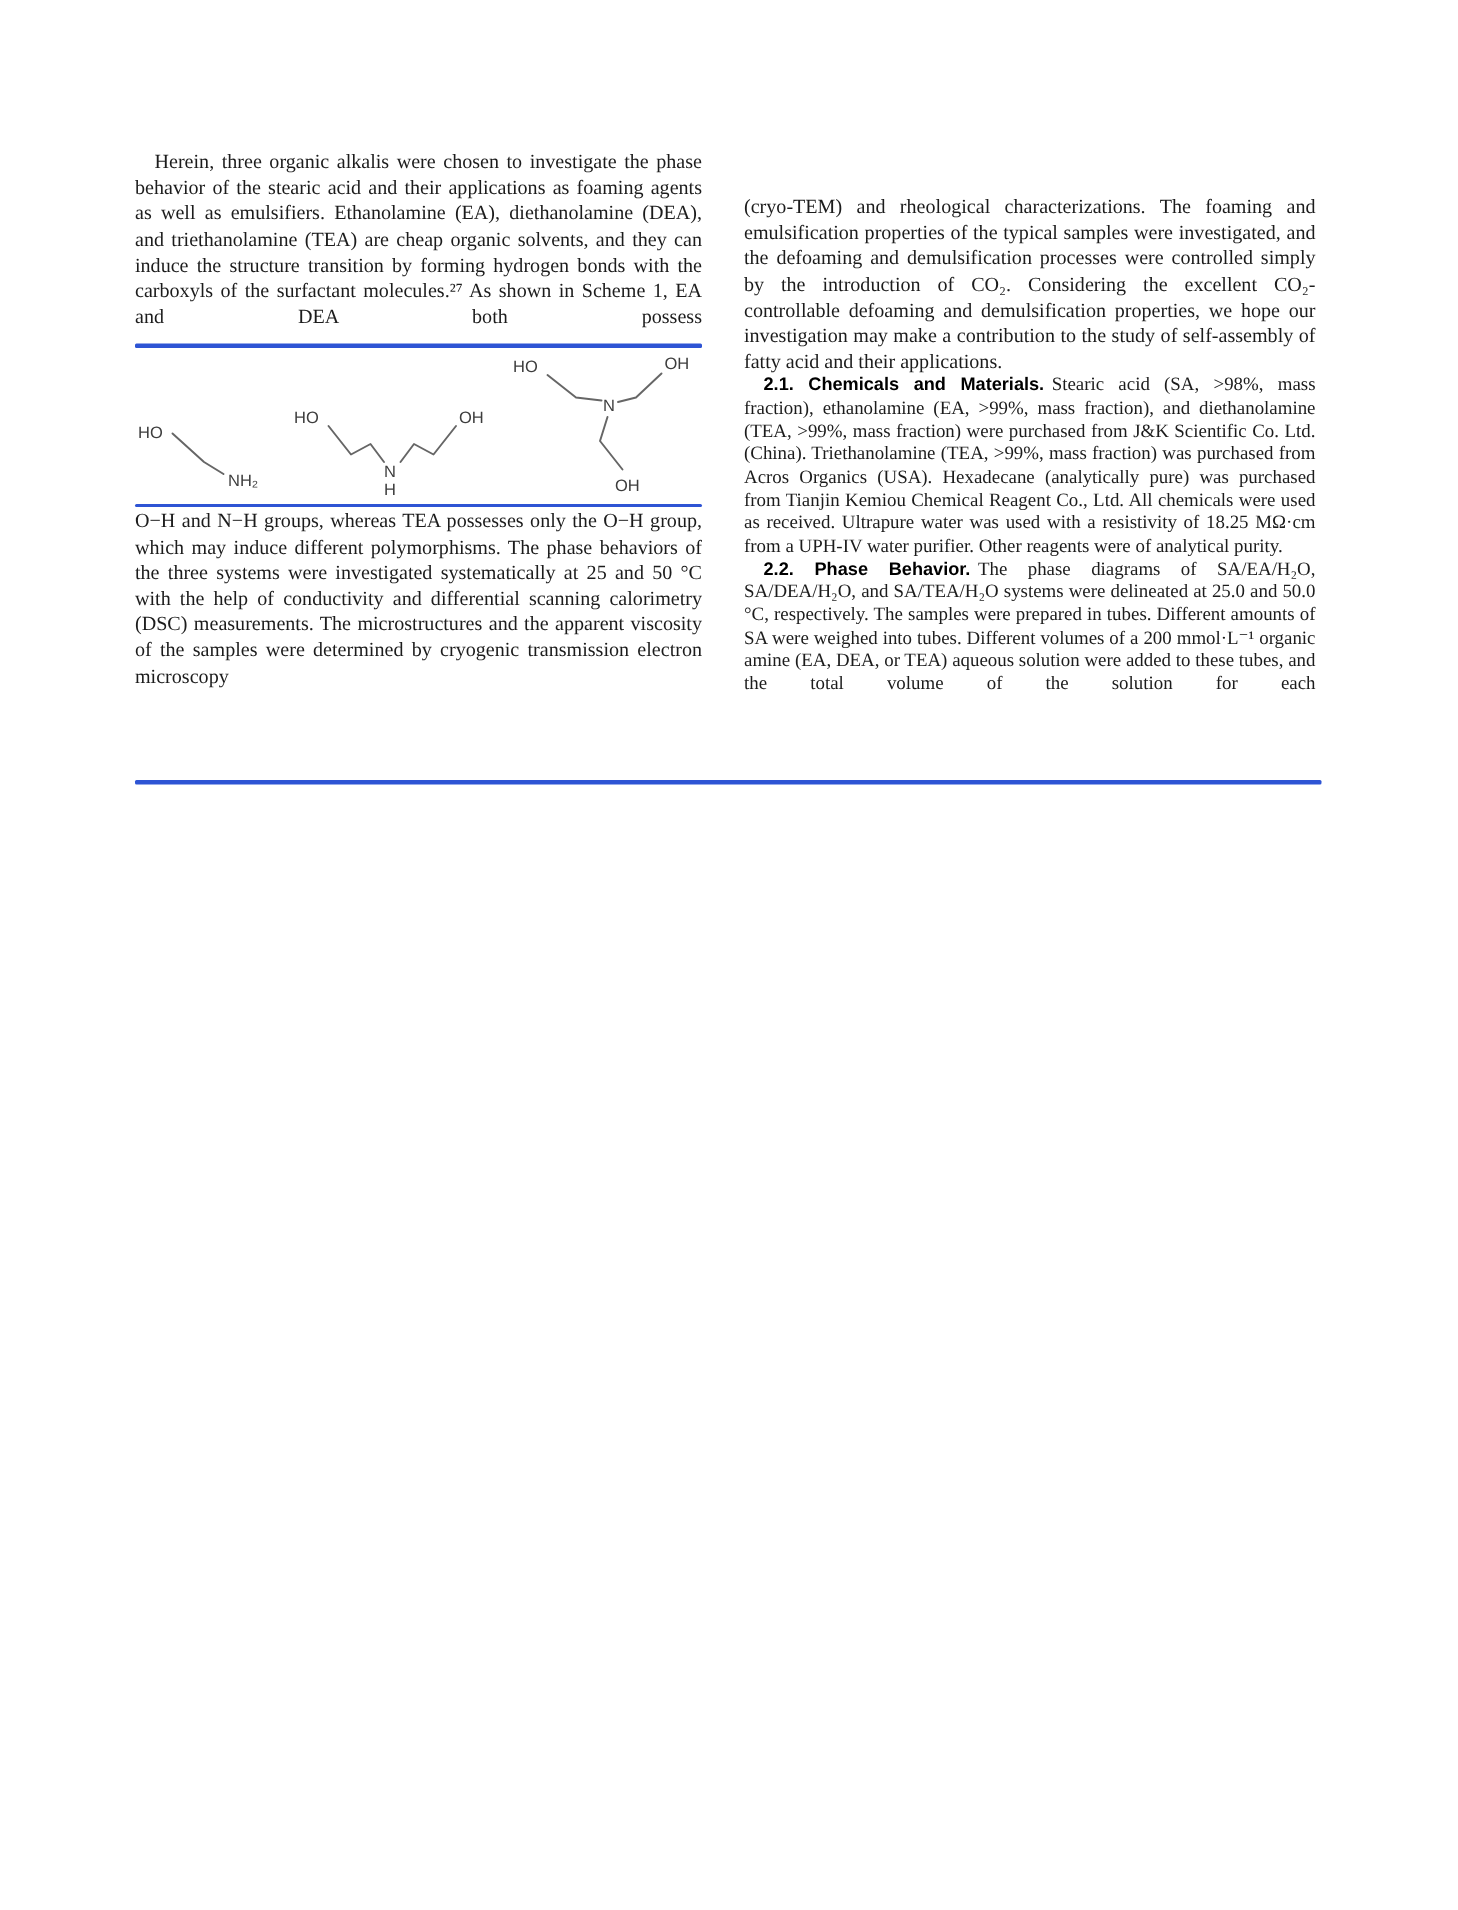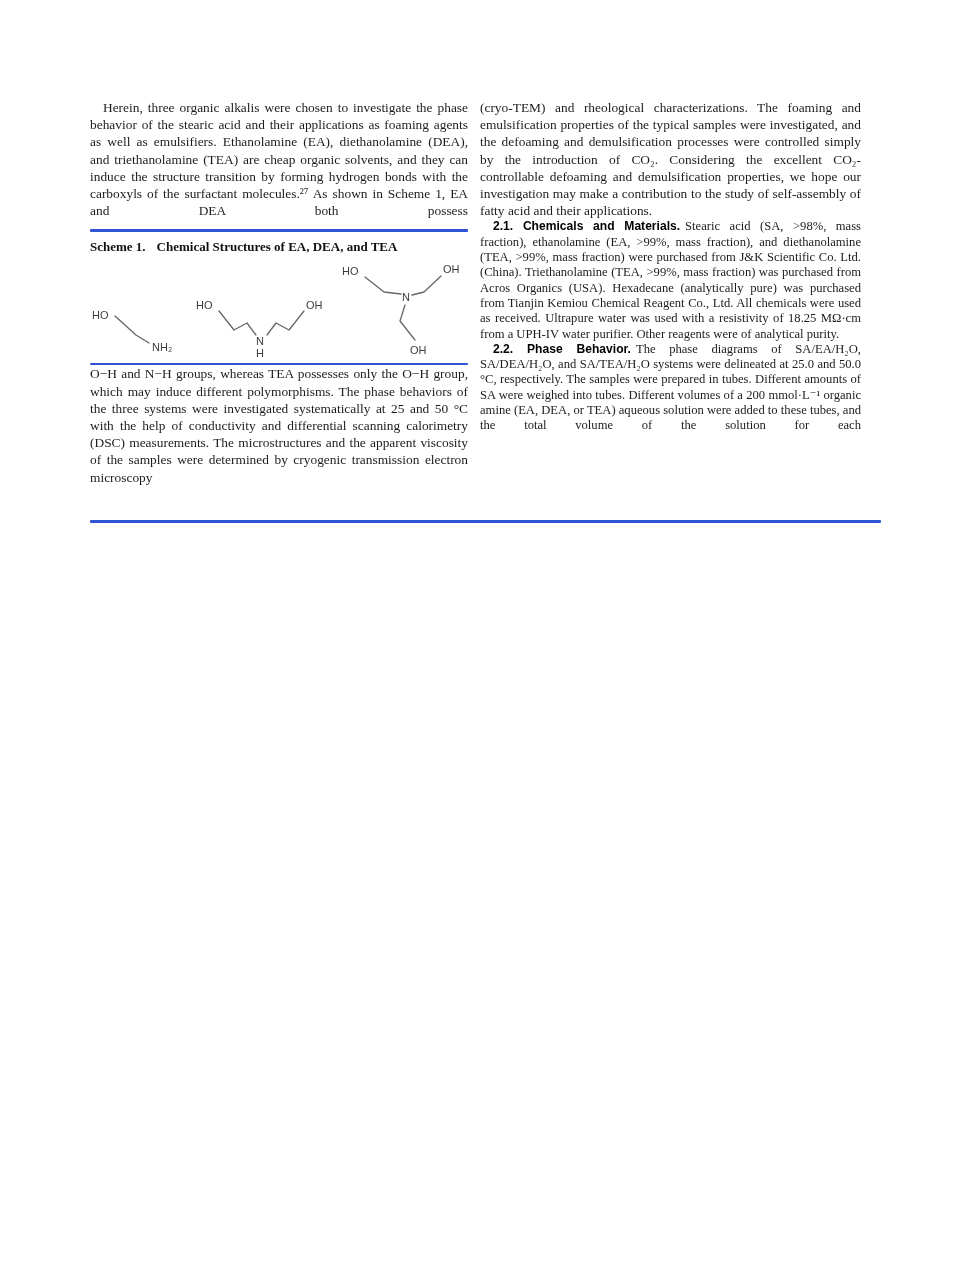--- a/index.html
+++ b/index.html
@@ -2,21 +2,21 @@
 <html><head>
 <meta charset="utf-8">
 <style>
   html,body { margin:0; padding:0; background:#ffffff; }
   .page {
     position:relative; width:972px; height:909px; background:#ffffff;
     font-family:"Liberation Serif","DejaVu Serif",serif; color:#1c1c1c; overflow:hidden;
   }
   .col { position:absolute; top:99px; }
   .col-left  { left:90px;  width:378px; }
-  .col-right { left:480px; width:381px; }
+  .col-right { left:496px; width:381px;margin-top:30px; }
 
   p.body { margin:0; font-size:13.4px; line-height:17.2px; text-align:justify; color:#1c1c1c; }
   p.small { font-size:12.6px; line-height:15.3px; }
   .indent { text-indent:13px; }
   .jlast { text-align-last:justify; }
 
   .runin {
     font-family:Liberation Sans, sans-serif;
     font-weight:bold; font-size:12.1px; margin-right:5px; color:#000000;
   }
@@ -44,23 +44,20 @@
 </head>
 <body>
 
 <div class="page">
 
   <div class="col col-left">
     <p class="body indent jlast">Herein, three organic alkalis were chosen to investigate the phase behavior of the stearic acid and their applications as foaming agents as well as emulsifiers. Ethanolamine (EA), diethanolamine (DEA), and triethanolamine (TEA) are cheap organic solvents, and they can induce the structure transition by forming hydrogen bonds with the carboxyls of the surfactant molecules.²⁷ As shown in Scheme 1, EA and DEA both possess</p>
 
     <div class="scheme">
       <div class="rule"></div>
-      <div class="scheme-title">
-        <span class="st-label">Scheme 1.</span><span class="st-text">Chemical Structures of EA, DEA, and TEA</span>
-      </div>
       <div class="scheme-art">
         <svg width="378" height="104" viewBox="0 0 378 104">
 
           <g>
             <text class="atom" x="2" y="60">HO</text>
             <polyline class="bond" points="25,57 46,76 59,84"></polyline>
             <text class="atom" x="62" y="92">NH₂</text>
           </g>
 
           <g>

